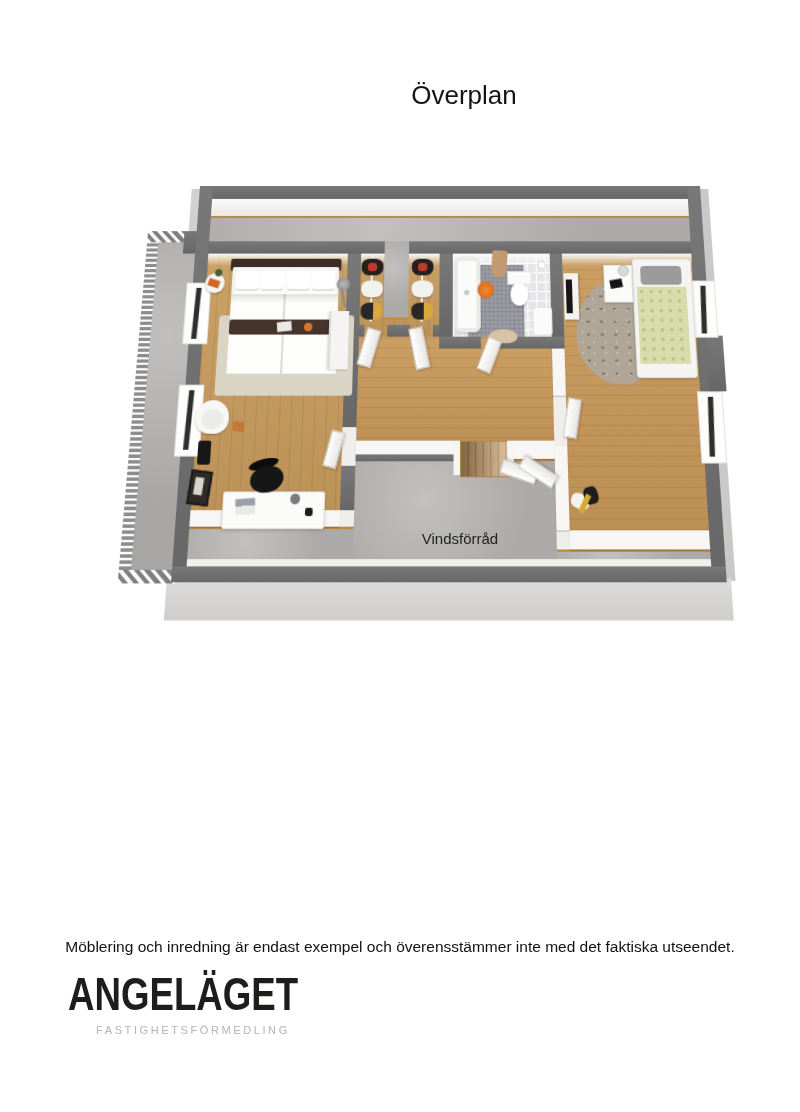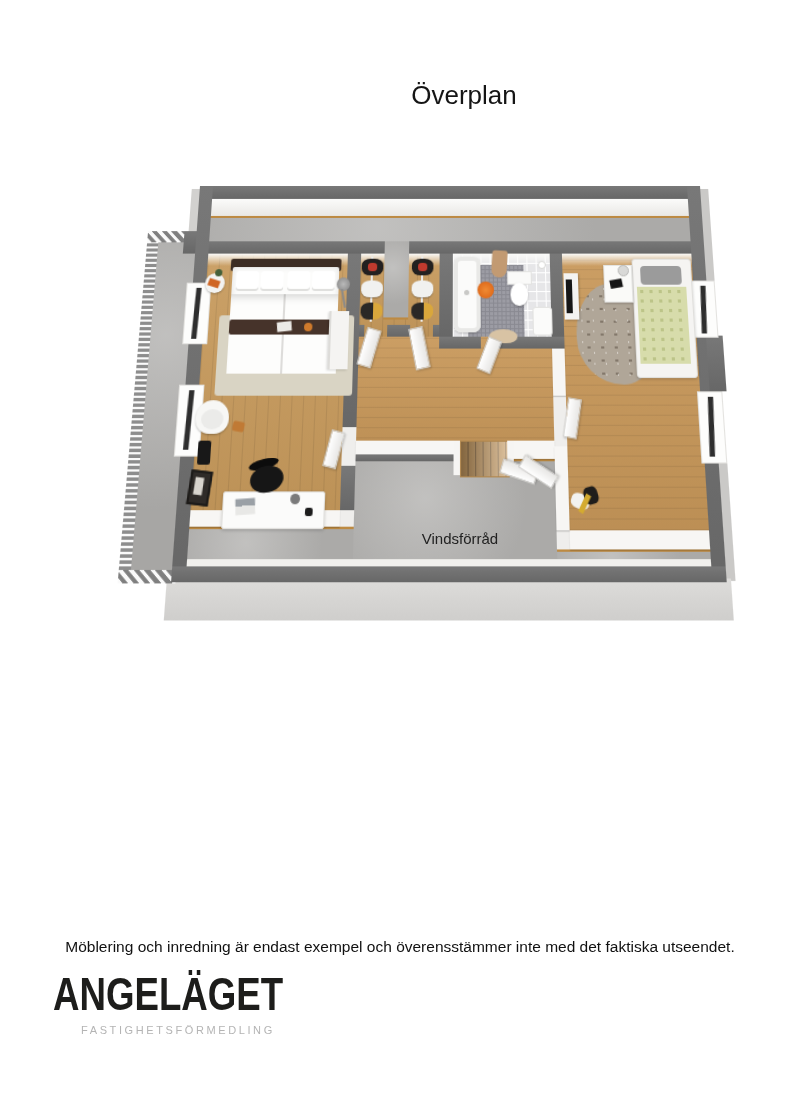--- a/index.html
+++ b/index.html
@@ -3,21 +3,21 @@
 <meta charset="utf-8">
 <style>
   html,body{margin:0;padding:0;background:#fff;}
   body{width:800px;height:1112px;position:relative;overflow:hidden;
        font-family:"Liberation Sans",sans-serif;color:#141414;}
   .abs{position:absolute;}
   
   .title{left:64px;top:80px;width:800px;text-align:center;font-size:26px;color:#151515;}
   .room-label{left:390px;top:530px;width:140px;text-align:center;font-size:15px;color:#222;}
   .disclaimer{left:0;top:938px;width:800px;text-align:center;font-size:15.5px;color:#111;}
-  .brand{left:53px;top:970px;}
+  .brand{left:68px;top:970px;}
   .brand-name{font-size:47px;font-weight:700;line-height:1;letter-spacing:0;
               color:#1d1d1b;transform:scaleX(.78);transform-origin:0 0;white-space:nowrap;}
   .brand-tagline{margin:7px 0 0 28px;font-size:11px;letter-spacing:2.6px;color:#b4b4b4;white-space:nowrap;}
   
   .plan{left:150px;top:186px;width:620px;height:400px;
         transform:perspective(500px) rotateX(8deg);transform-origin:50% 0;}
   .wallD{background:linear-gradient(#787878,#676767);}
   .wallW{background:#f7f6f4;box-shadow:0 1px 1px rgba(0,0,0,.18);}
   .conc{background:radial-gradient(circle at 35% 35%,rgba(255,255,255,.18),rgba(0,0,0,.05) 70%),#b4b3b1;}
   .woodv{background:repeating-linear-gradient(90deg,rgba(0,0,0,.08) 0 1px,rgba(255,255,255,0) 1px 11px),

